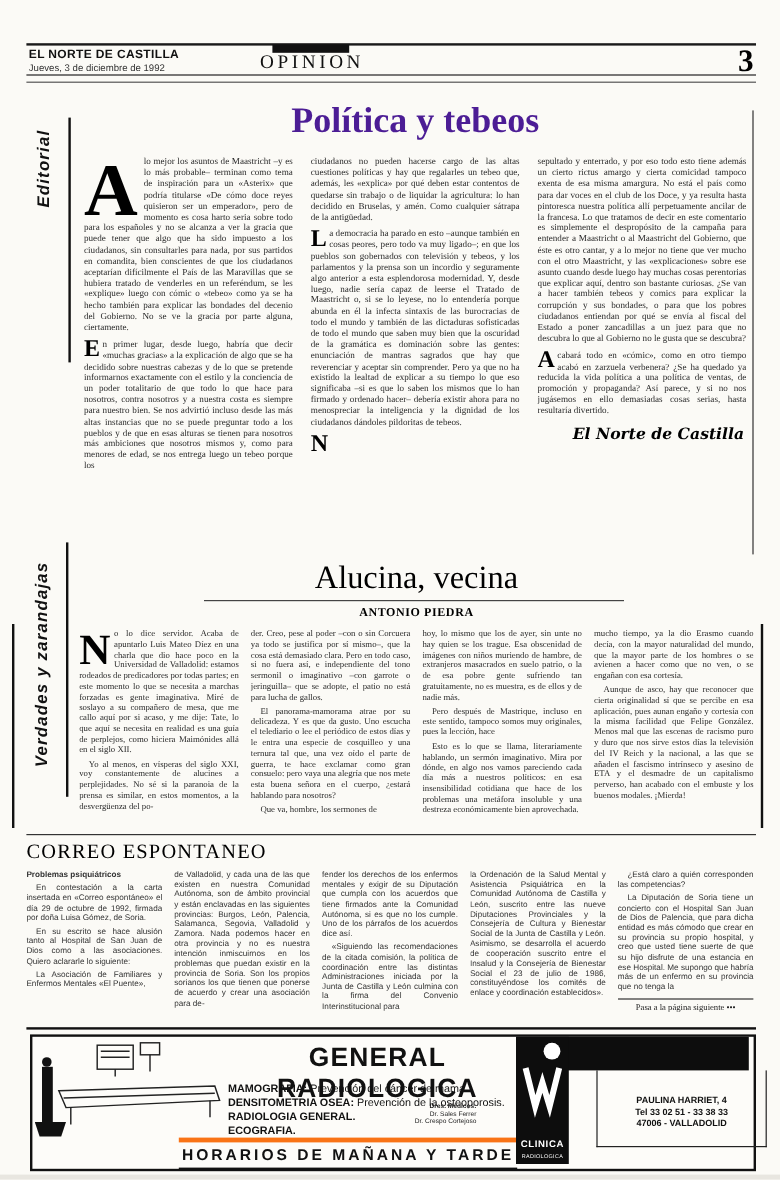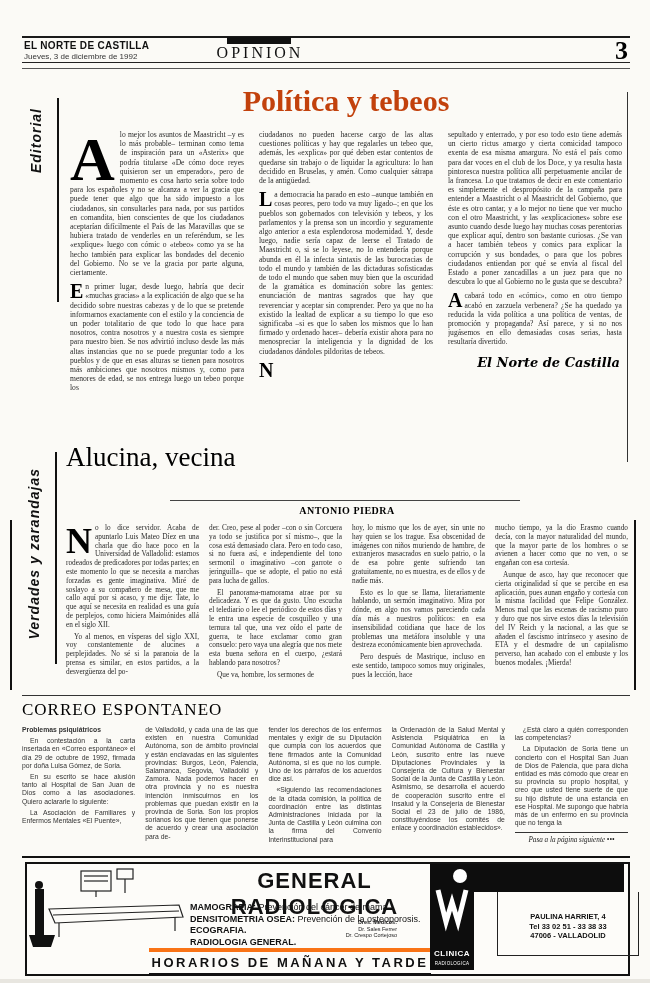--- a/index.html
+++ b/index.html
@@ -14,49 +14,49 @@
                  font:16px "Liberation Serif",serif;letter-spacing:3px;color:#111;}
   .page-number{position:absolute;right:22px;top:36px;font:bold 26px "Liberation Serif",serif;color:#000;}
   .header-rule1{position:absolute;left:22px;top:62px;width:608px;height:1px;background:#222;}
   .header-rule2{position:absolute;left:22px;top:68px;width:608px;height:1px;background:#555;}
   
   .vlabel{position:absolute;writing-mode:vertical-rl;transform:rotate(180deg);
           font:italic bold 14px "Liberation Sans",sans-serif;color:#111;letter-spacing:1px;white-space:nowrap;}
   .vrule{position:absolute;width:2px;background:#111;}
   
   .ed-title{position:absolute;left:70px;top:84px;width:552px;text-align:center;
-            font:bold 30px "Liberation Serif",serif;color:#c2410c;}
+            font:bold 30px "Liberation Serif",serif;color:#4c1d95;}
   .ed-cols{position:absolute;left:70px;top:130px;width:552px;height:336px;display:flex;gap:15px;overflow:hidden;}
   .col{flex:1;overflow:hidden;}
   .body-serif p{margin:0 0 5px 0;font-size:7.6px;line-height:9.2px;text-align:justify;color:#2a2a2a;}
   .dc{float:left;font-weight:bold;font-size:20px;line-height:17px;padding:1px 2px 0 0;color:#000;}
   .dc-xl{float:left;font-weight:bold;font-size:62px;line-height:50px;padding:4px 5px 0 0;color:#000;}
   .dc-lg{float:left;font-weight:bold;font-size:36px;line-height:31px;padding:2px 3px 0 0;color:#000;}
   .ind{text-indent:8px;}
   .signature{margin-top:8px;text-align:right;font-family:"DejaVu Serif",serif;font-weight:bold;font-style:italic;
              font-size:13px;color:#000;padding-right:2px;}
   .ed-right-rule{position:absolute;left:627px;top:92px;width:1px;height:370px;background:#333;}
   
   .al-left-rule{position:absolute;left:10px;top:520px;width:2px;height:170px;background:#111;}
   .al-right-rule{position:absolute;left:634px;top:520px;width:2px;height:170px;background:#111;}
-  .al-title{position:absolute;left:66px;top:442px;width:562px;
+  .al-title{position:absolute;left:66px;top:466px;width:562px;text-align:center;
             font:27px "Liberation Serif",serif;color:#000;}
   .al-rule{position:absolute;left:170px;top:500px;width:350px;height:1px;background:#444;}
   .al-author{position:absolute;left:66px;top:505px;width:562px;text-align:center;
              font:bold 10px "Liberation Serif",serif;letter-spacing:.5px;color:#000;}
   .al-cols{position:absolute;left:66px;top:524px;width:562px;height:166px;display:flex;gap:10px;overflow:hidden;}
   .al-cols p{font-size:7.3px;line-height:8.8px;margin:0 0 3px 0;}
   .section-divider{position:absolute;left:22px;top:695px;width:608px;height:1px;background:#333;}
   
   .co-title{position:absolute;left:22px;top:700px;font:17px "Liberation Serif",serif;letter-spacing:1px;color:#000;}
   .co-cols{position:absolute;left:22px;top:726px;width:606px;height:128px;display:flex;gap:10px;overflow:hidden;
            font-family:"Liberation Sans",sans-serif;}
   .co-cols p{margin:0 0 3px 0;font-size:6.8px;line-height:8.2px;text-align:justify;color:#333;}
   .letter-title{font:bold 11px "Liberation Sans",sans-serif;color:#000;margin:0 0 4px 0;line-height:12px;}
-  .continuation{border-top:1px solid #333;margin-top:5px;padding-top:3px;font-style:italic;
+  .continuation{border-top:1px solid #333;margin-top:5px;padding-top:3px;
                 font-family:"Liberation Serif",serif;font-size:7.2px;text-align:center;color:#222;}
   
   .ad-topline{position:absolute;left:22px;top:856px;width:608px;height:2px;background:#111;}
   .ad-box{position:absolute;left:25px;top:862px;width:601px;height:110px;border:2px solid #111;background:#fdfcf9;}
   .ad-illustration{position:absolute;left:2px;top:3px;}
   .ad-title{position:absolute;left:160px;top:4px;width:255px;text-align:center;
             font:bold 22px "Liberation Sans",sans-serif;letter-spacing:1px;color:#111;}
   .ad-services{position:absolute;left:163px;top:38px;width:265px;font-family:"Liberation Sans",sans-serif;
                font-size:9px;line-height:11.5px;color:#111;}
   .ad-services b{font-weight:bold;}
@@ -114,31 +114,31 @@
 
   <div class="al-left-rule"></div>
   <div class="al-right-rule"></div>
   <div class="al-title">Alucina, vecina</div>
   <div class="al-rule"></div>
   <div class="al-author">ANTONIO PIEDRA</div>
 
   <div class="al-cols body-serif">
     <div class="col">
       <p><span class="dc-lg">N</span><span>o lo dice servidor. Acaba de apuntarlo Luis Mateo Díez en una charla que dio hace poco en la Universidad de Valladolid: estamos rodeados de predicadores por todas partes; en este momento lo que se necesita a marchas forzadas es gente imaginativa. Miré de soslayo a su compañero de mesa, que me callo aquí por si acaso, y me dije: Tate, lo que aquí se necesita en realidad es una guía de perplejos, como hiciera Maimónides allá en el siglo XII.</span></p>
-      <p class="ind"><span>Yo al menos, en vísperas del siglo XXI, voy constantemente de alucines a perplejidades. No sé si la paranoia de la prensa es similar, en estos partidos, a la desvergüenza del po-</span></p>
+      <p class="ind"><span>Yo al menos, en vísperas del siglo XXI, voy constantemente de alucines a perplejidades. No sé si la paranoia de la prensa es similar, en estos momentos, a la desvergüenza del po-</span></p>
     </div>
     <div class="col">
       <p><span>der. Creo, pese al poder –con o sin Corcuera ya todo se justifica por sí mismo–, que la cosa está demasiado clara. Pero en todo caso, si no fuera así, e independiente del tono sermonil o imaginativo –con garrote o jeringuilla– que se adopte, el patio no está para lucha de gallos.</span></p>
       <p class="ind"><span>El panorama-mamorama atrae por su delicadeza. Y es que da gusto. Uno escucha el telediario o lee el periódico de estos días y le entra una especie de cosquilleo y una ternura tal que, una vez oído el parte de guerra, te hace exclamar como gran consuelo: pero vaya una alegría que nos mete esta buena señora en el cuerpo, ¿estará hablando para nosotros?</span></p>
       <p class="ind"><span>Que va, hombre, los sermones de</span></p>
     </div>
     <div class="col">
       <p><span>hoy, lo mismo que los de ayer, sin unte no hay quien se los trague. Esa obscenidad de imágenes con niños muriendo de hambre, de extranjeros masacrados en suelo patrio, o la de esa pobre gente sufriendo tan gratuitamente, no es muestra, es de ellos y de nadie más.</span></p>
+      <p class="ind"><span>Pero después de Mastrique, incluso en este sentido, tampoco somos muy originales, pues la lección, hace</span></p>
       <p class="ind"><span>Esto es lo que se llama, literariamente hablando, un sermón imaginativo. Mira por dónde, en algo nos vamos pareciendo cada día más a nuestros políticos: en esa insensibilidad cotidiana que hace de los problemas una metáfora insoluble y una destreza económicamente bien aprovechada.</span></p>
-      <p class="ind"><span>Pero después de Mastrique, incluso en este sentido, tampoco somos muy originales, pues la lección, hace</span></p>
     </div>
     <div class="col">
       <p><span>mucho tiempo, ya la dio Erasmo cuando decía, con la mayor naturalidad del mundo, que la mayor parte de los hombres o se avienen a hacer como que no ven, o se engañan con esa cortesía.</span></p>
       <p class="ind"><span>Aunque de asco, hay que reconocer que cierta originalidad sí que se percibe en esa aplicación, pues aunan engaño y cortesía con la misma facilidad que Felipe González. Menos mal que las escenas de racismo puro y duro que nos sirve estos días la televisión del IV Reich y la nacional, a las que se añaden el fascismo intrínseco y asesino de ETA y el desmadre de un capitalismo perverso, han acabado con el embuste y los buenos modales. ¡Mierda!</span></p>
     </div>
   </div>
 
   <div class="section-divider"></div>
 
   <div class="co-title">CORREO ESPONTANEO</div>
@@ -187,22 +187,22 @@
         <polygon points="0,68 26,68 22,80 4,80"></polygon>
         <circle cx="10" cy="18" r="4"></circle>
       </g>
     </svg>
 
     <div class="ad-title">GENERAL RADIOLOGICA</div>
 
     <div class="ad-services">
       <div><b>MAMOGRAFIA:</b><span> Prevención del cáncer de mama.</span></div>
       <div><b>DENSITOMETRIA OSEA:</b><span> Prevención de la osteoporosis.</span></div>
+      <div><b>RADIOLOGIA GENERAL.</b><span></span></div>
       <div><b>ECOGRAFIA.</b><span></span></div>
-      <div><b>RADIOLOGIA GENERAL.</b><span></span></div>
     </div>
 
     <div class="ad-doctors">
       <div class="dlabel">Dres. Médicos:</div>
       <div>Dr. Sales Ferrer</div>
       <div>Dr. Crespo Cortejoso</div>
     </div>
 
     <div class="ad-banner">HORARIOS DE MAÑANA Y TARDE</div>
 

